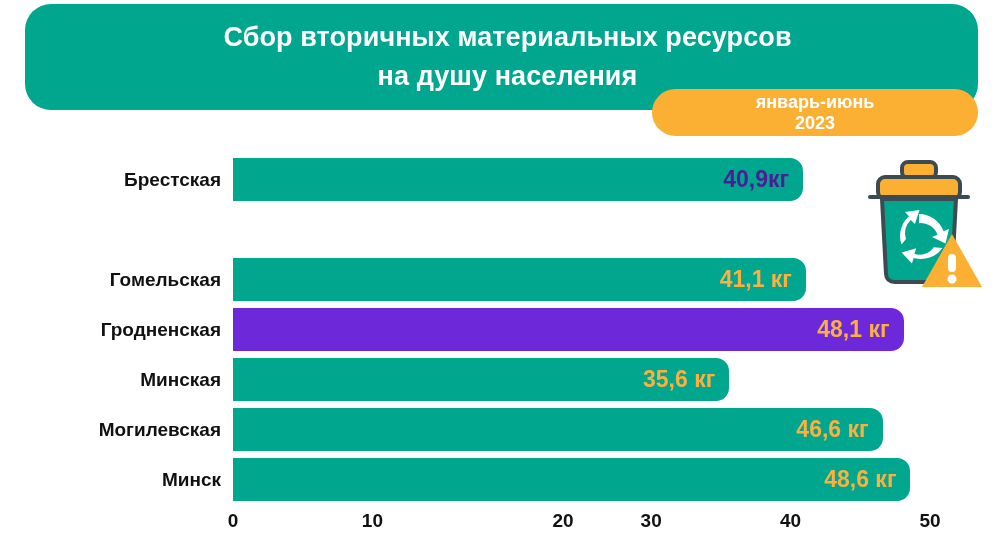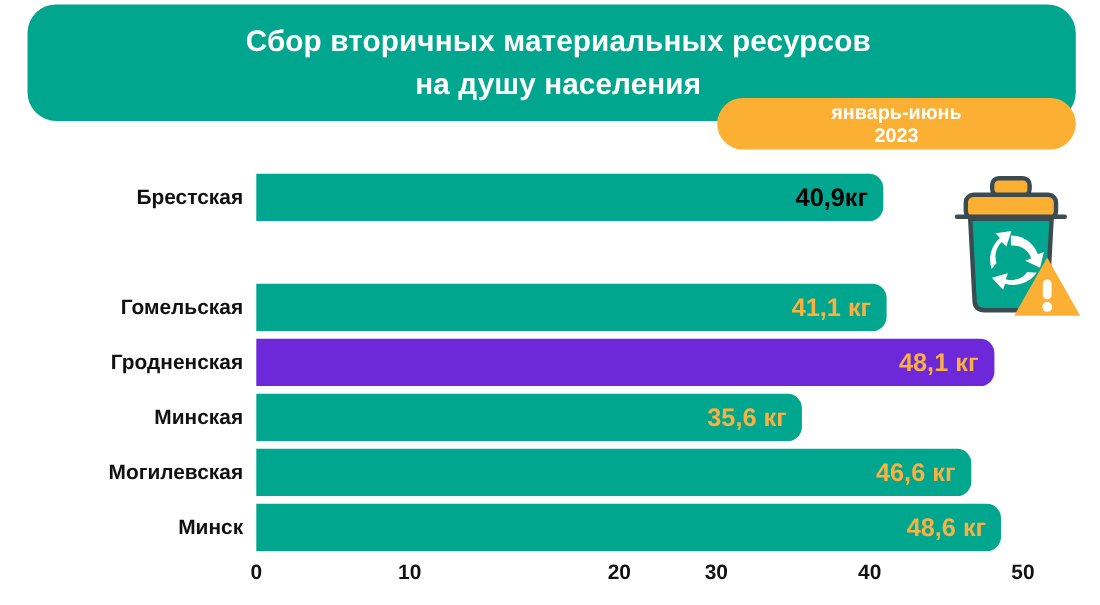--- a/index.html
+++ b/index.html
@@ -171,21 +171,21 @@
 
   <div class="period-badge">
     <span>январь-июнь</span>
     <span class="period-year">2023</span>
   </div>
 
   <div class="chart-area">
       <div class="bar-row" style="top: 8px;">
         <div class="cat-label">Брестская</div>
         <div class="bar" style="width: 570.146px; background: rgb(0, 167, 142);">
-          <span class="bar-value" style="color: #000000;">40,9кг</span>
+          <span class="bar-value" style="color: #4c1d95;">40,9кг</span>
         </div>
       </div>
       <div class="bar-row" style="top: 108px;">
         <div class="cat-label">Гомельская</div>
         <div class="bar" style="width: 572.934px; background: rgb(0, 167, 142);">
           <span class="bar-value" style="color: rgb(251, 176, 64);">41,1 кг</span>
         </div>
       </div>
       <div class="bar-row" style="top: 158px;">
         <div class="cat-label">Гродненская</div>

